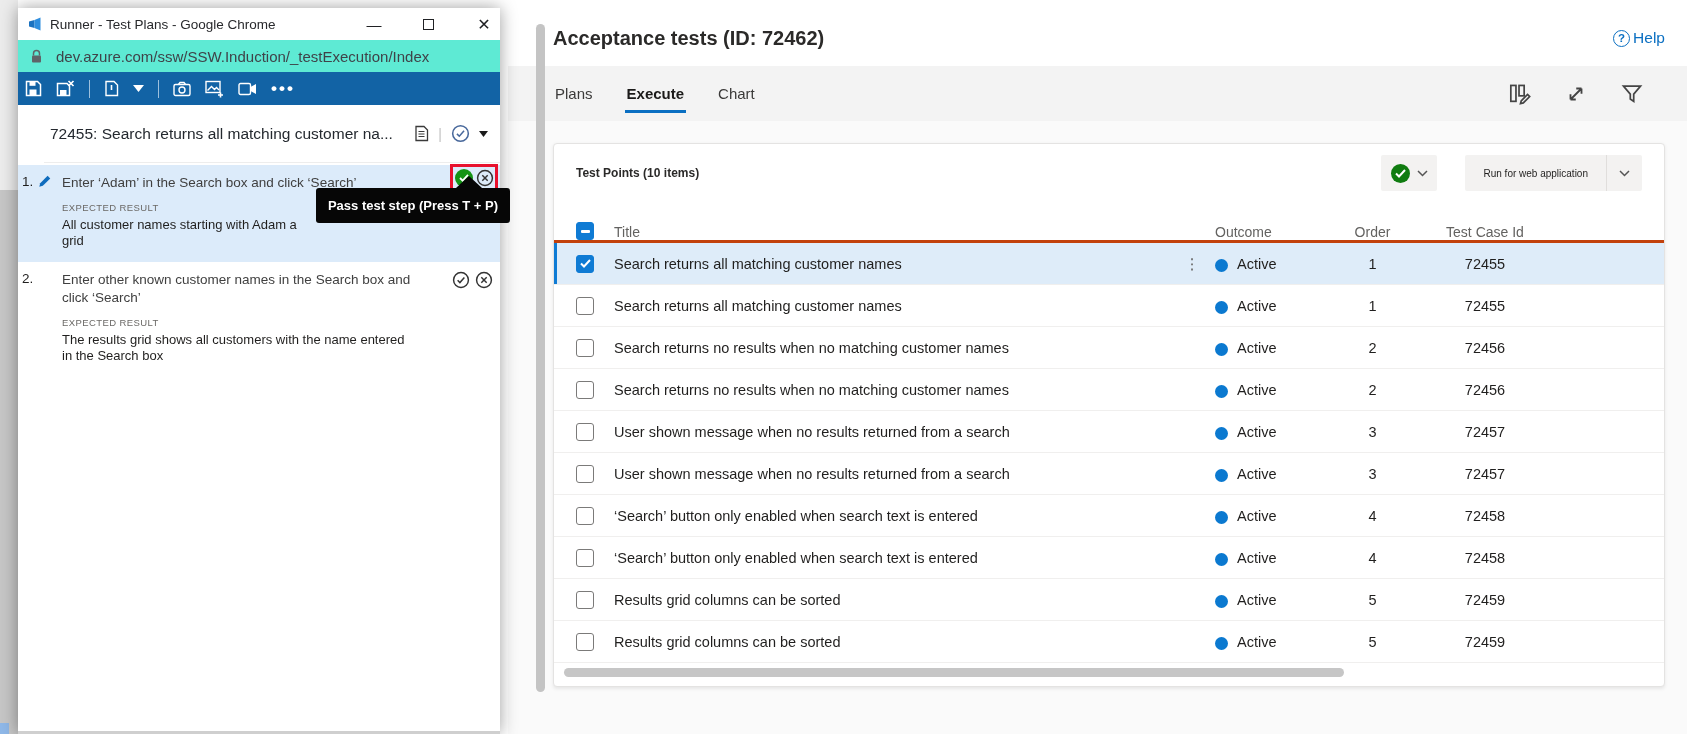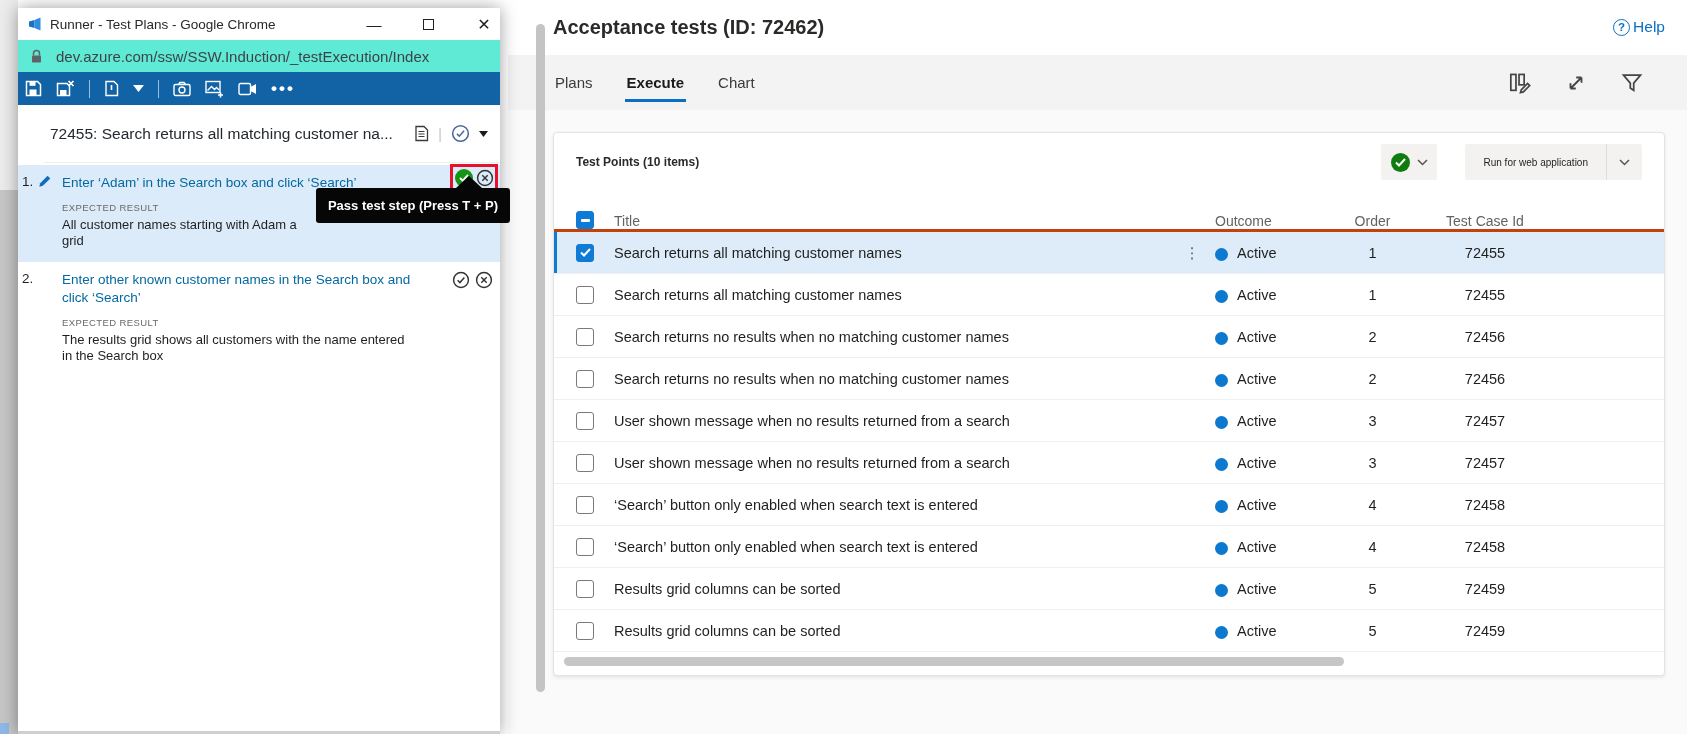--- a/index.html
+++ b/index.html
@@ -7,21 +7,21 @@
   body { position:relative; font-family:"Liberation Sans",sans-serif; background:#fff; overflow:hidden; color:#201f1e; }
   svg { display:block; }
 
   
   .left-strip { position:absolute; left:0; top:0; width:18px; height:734px;
     background:linear-gradient(#ececec 0 190px,#c6c6c6 190px 100%); }
   .corner-blue { position:absolute; left:0; top:723px; width:9px; height:11px; background:#8fb8e8; }
   .page-vscroll { position:absolute; left:536px; top:24px; width:9px; height:668px; background:#c4c4c4; border-radius:5px; }
 
   
-  .main { position:absolute; left:508px; top:0; width:1179px; height:542px; background:#be185d; }
+  .main { position:absolute; left:508px; top:11px; width:1179px; height:542px; background:#be185d; }
   .page-header { position:relative; height:55px; background:#fff; }
   .page-title { position:absolute; left:45px; top:16px; font-size:20px; font-weight:700; color:#2b2a29; }
   .help-link { position:absolute; right:22px; top:18px; display:flex; align-items:center; gap:3px; color:#0a6fc2; font-size:15.5px; cursor:pointer; }
   .help-q { width:17px; height:17px; border:1.5px solid #0a6fc2; border-radius:50%; font-size:11.5px; font-weight:700; display:flex; align-items:center; justify-content:center; }
 
   .tab-band { position:relative; height:55px; background:#f3f3f3; }
   .tabs { position:absolute; left:45px; top:10px; display:flex; gap:30px; }
   .tab { height:37px; display:flex; align-items:center; font-size:15px; color:#3b3a39; cursor:pointer; padding:0 2px; border-bottom:3px solid transparent; }
   .tab.active { font-weight:700; color:#1b1a19; border-bottom-color:#0a6fc2; }
   .band-icons { position:absolute; right:44px; top:0; height:55px; display:flex; align-items:center; gap:34px; }
@@ -82,21 +82,21 @@
   .case-row { height:58px; display:flex; align-items:center; padding:0 12px 0 6px; background:#fff; border-bottom:1px solid #ededed;margin-left:26px; }
   .case-title { flex:1; font-size:15.5px; color:#24292f; white-space:nowrap; overflow:hidden; }
   .case-icons { display:flex; align-items:center; gap:9px; }
   .case-sep { color:#c2c2c2; font-size:14px; }
 
   .step { position:relative; padding:9px 56px 13px 4px; }
   .step1 { background:#dcebfa; margin-top:2px; min-height:92px; }
   .step2 { background:#fff; min-height:92px; }
   .step-line { display:flex; }
   .step-numcol { width:40px; display:flex; gap:5px; font-size:13.5px; color:#201f1e; flex-shrink:0; }
-  .step-text { font-size:13.5px; color:#0369a1; line-height:18px; }
+  .step-text { font-size:13.5px; color:#404040; line-height:18px; }
   .expected { margin-left:40px; margin-top:10px; }
   .exp-label { font-size:9.5px; letter-spacing:.4px; color:#6b6966; margin-bottom:4px; }
   .exp-line { font-size:13px; color:#201f1e; line-height:16px; }
 
   .redbox { position:absolute; right:2px; top:-1px; width:48px; height:27px; border:3px solid #e8112d; display:flex; align-items:center; justify-content:center; gap:3px; }
   .pass-step { width:18px; height:18px; border-radius:50%; background:#159415; display:flex; align-items:center; justify-content:center; cursor:pointer; }
   .step2-icons { position:absolute; right:7px; top:9px; display:flex; gap:5px; }
 
   .tooltip { position:absolute; left:298px; top:180px; width:194px; height:35px; background:#060606; border-radius:3px; color:#fff; font-size:13px; font-weight:700; display:flex; align-items:center; justify-content:center; z-index:5; }
   .tooltip-arrow { position:absolute; left:140px; top:-12px; width:0; height:0; border-left:13px solid transparent; border-right:13px solid transparent; border-bottom:12px solid #060606; }

